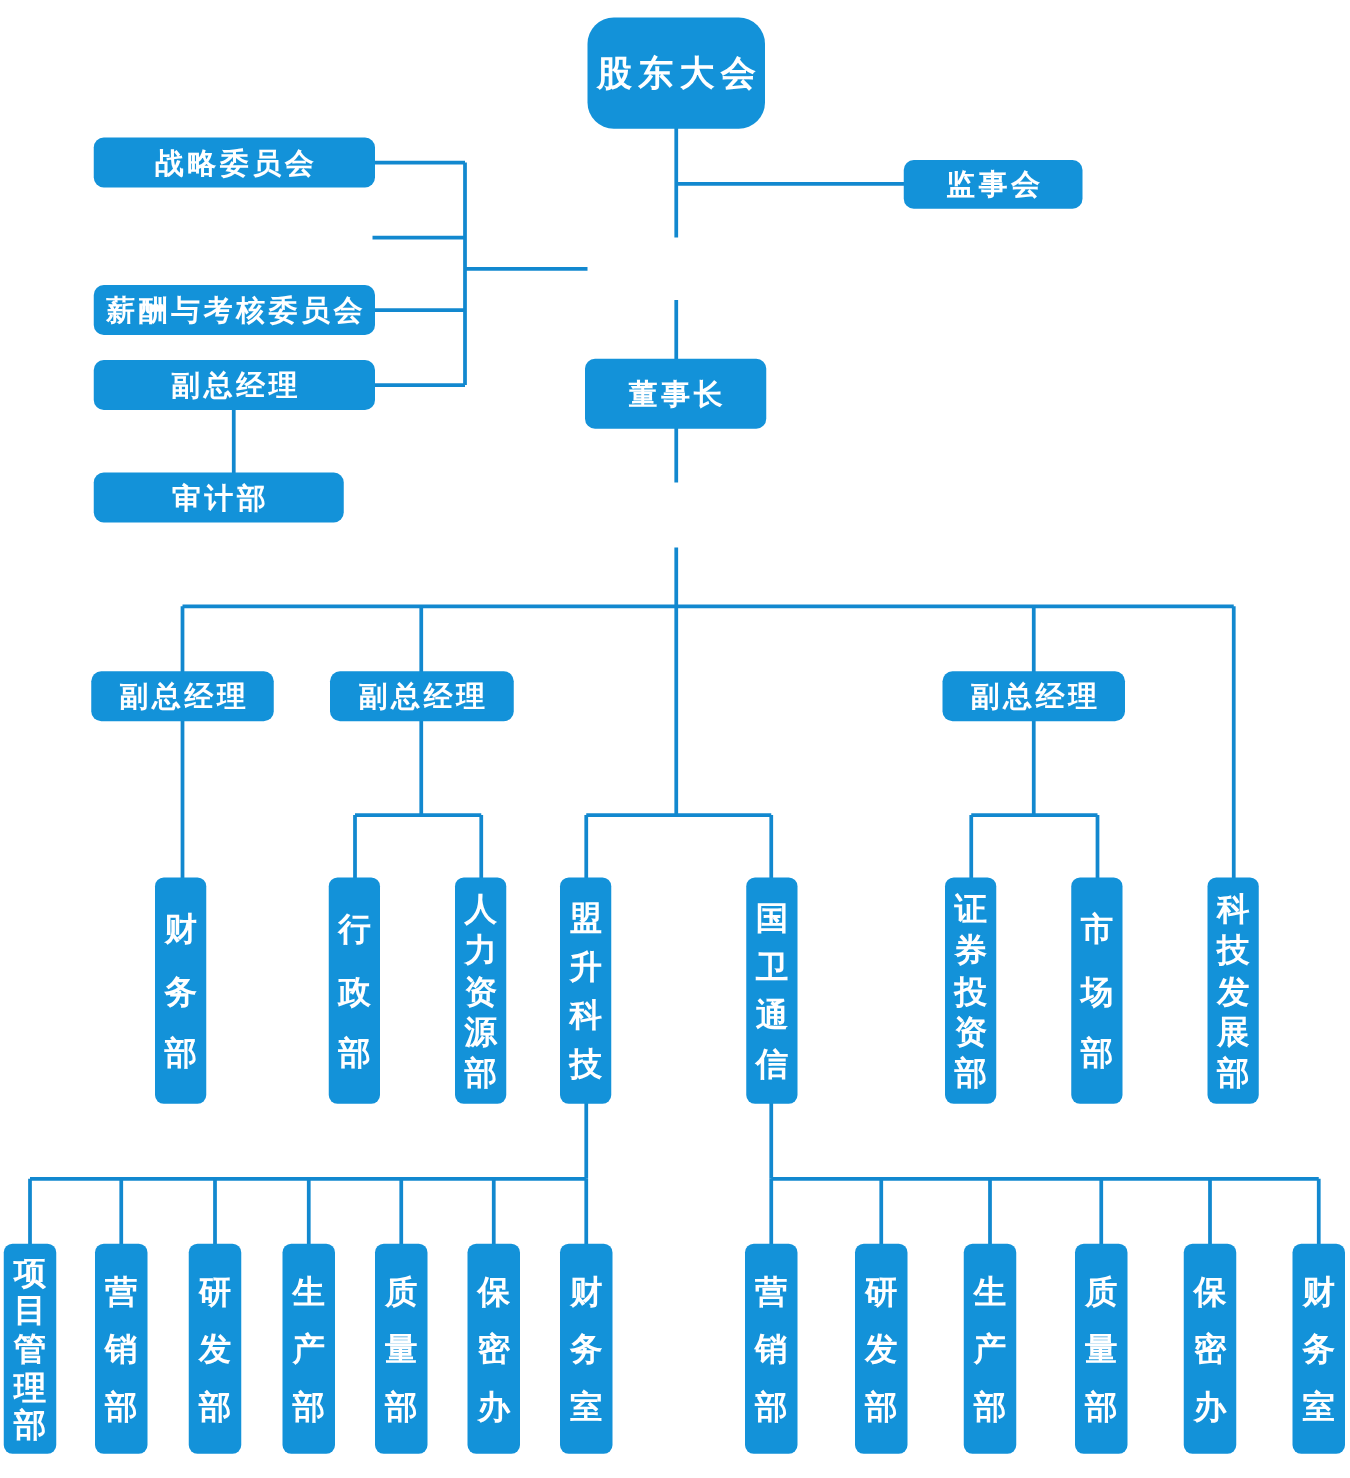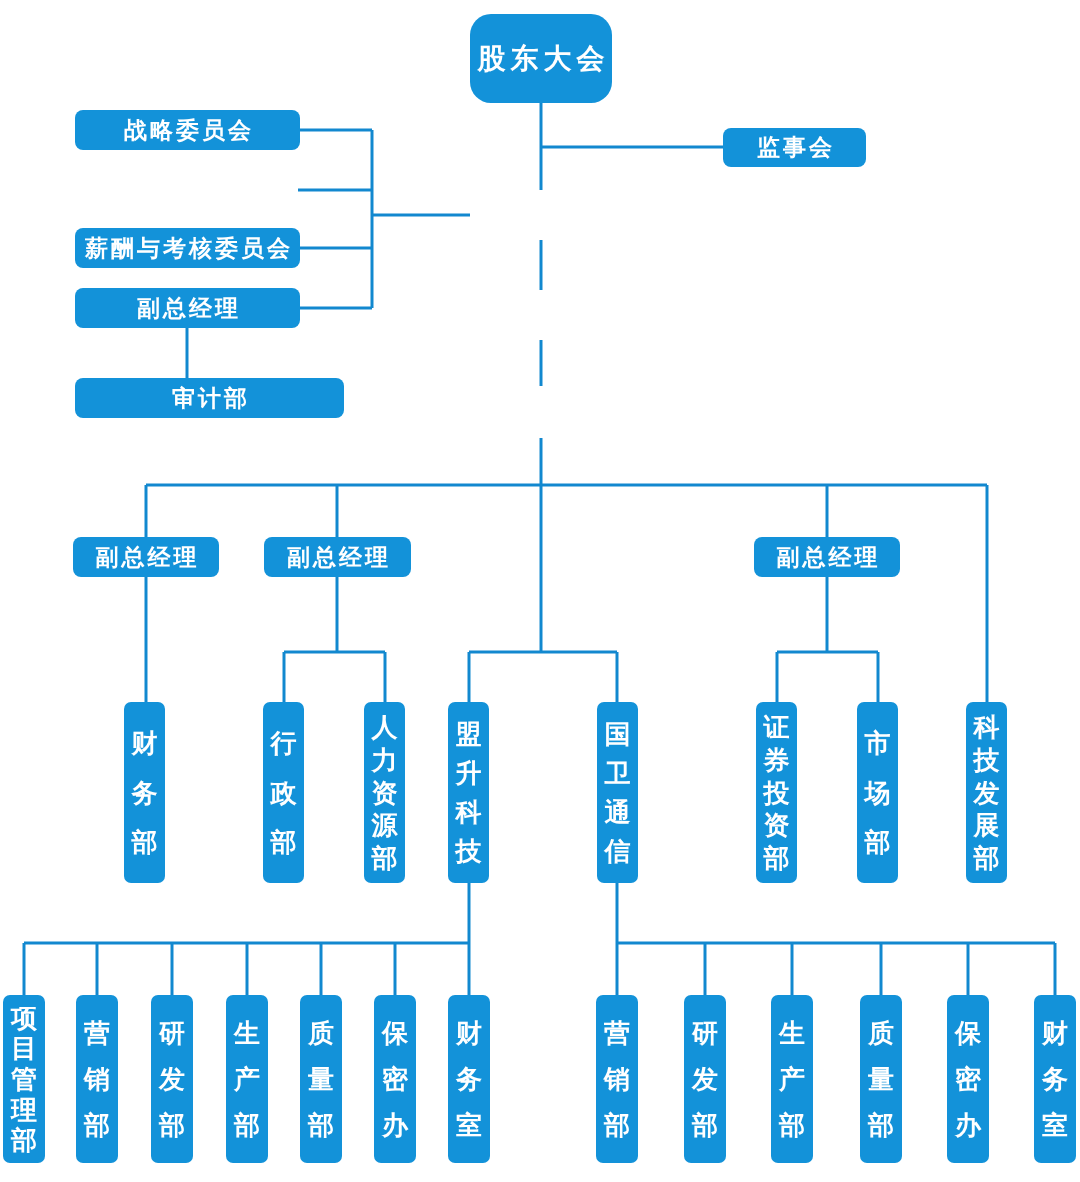--- a/index.html
+++ b/index.html
@@ -97,24 +97,27 @@
 
   <div class="node hbox" style="left:75px;top:110px;width:225px;height:40px">
     <span>战略委员会</span>
   </div>
   <div class="node hbox" style="left:75px;top:228px;width:225px;height:40px">
     <span>薪酬与考核委员会</span>
   </div>
   <div class="node hbox" style="left:75px;top:288px;width:225px;height:40px">
     <span>副总经理</span>
   </div>
-  <div class="node hbox" style="left:75px;top:378px;width:269px;height:40px">
+  <div class="node hbox" style="left:75px;top:378px;width:200px;height:40px">
     <span>审计部</span>
   </div>
 
+  <div class="node hbox" style="left:468px;top:287px;width:145px;height:56px">
+    <span>董事长</span>
+  </div>
 
   <div class="node hbox" style="left:73px;top:537px;width:146px;height:40px">
     <span>副总经理</span>
   </div>
   <div class="node hbox" style="left:264px;top:537px;width:147px;height:40px">
     <span>副总经理</span>
   </div>
   <div class="node hbox" style="left:754px;top:537px;width:146px;height:40px">
     <span>副总经理</span>
   </div>

